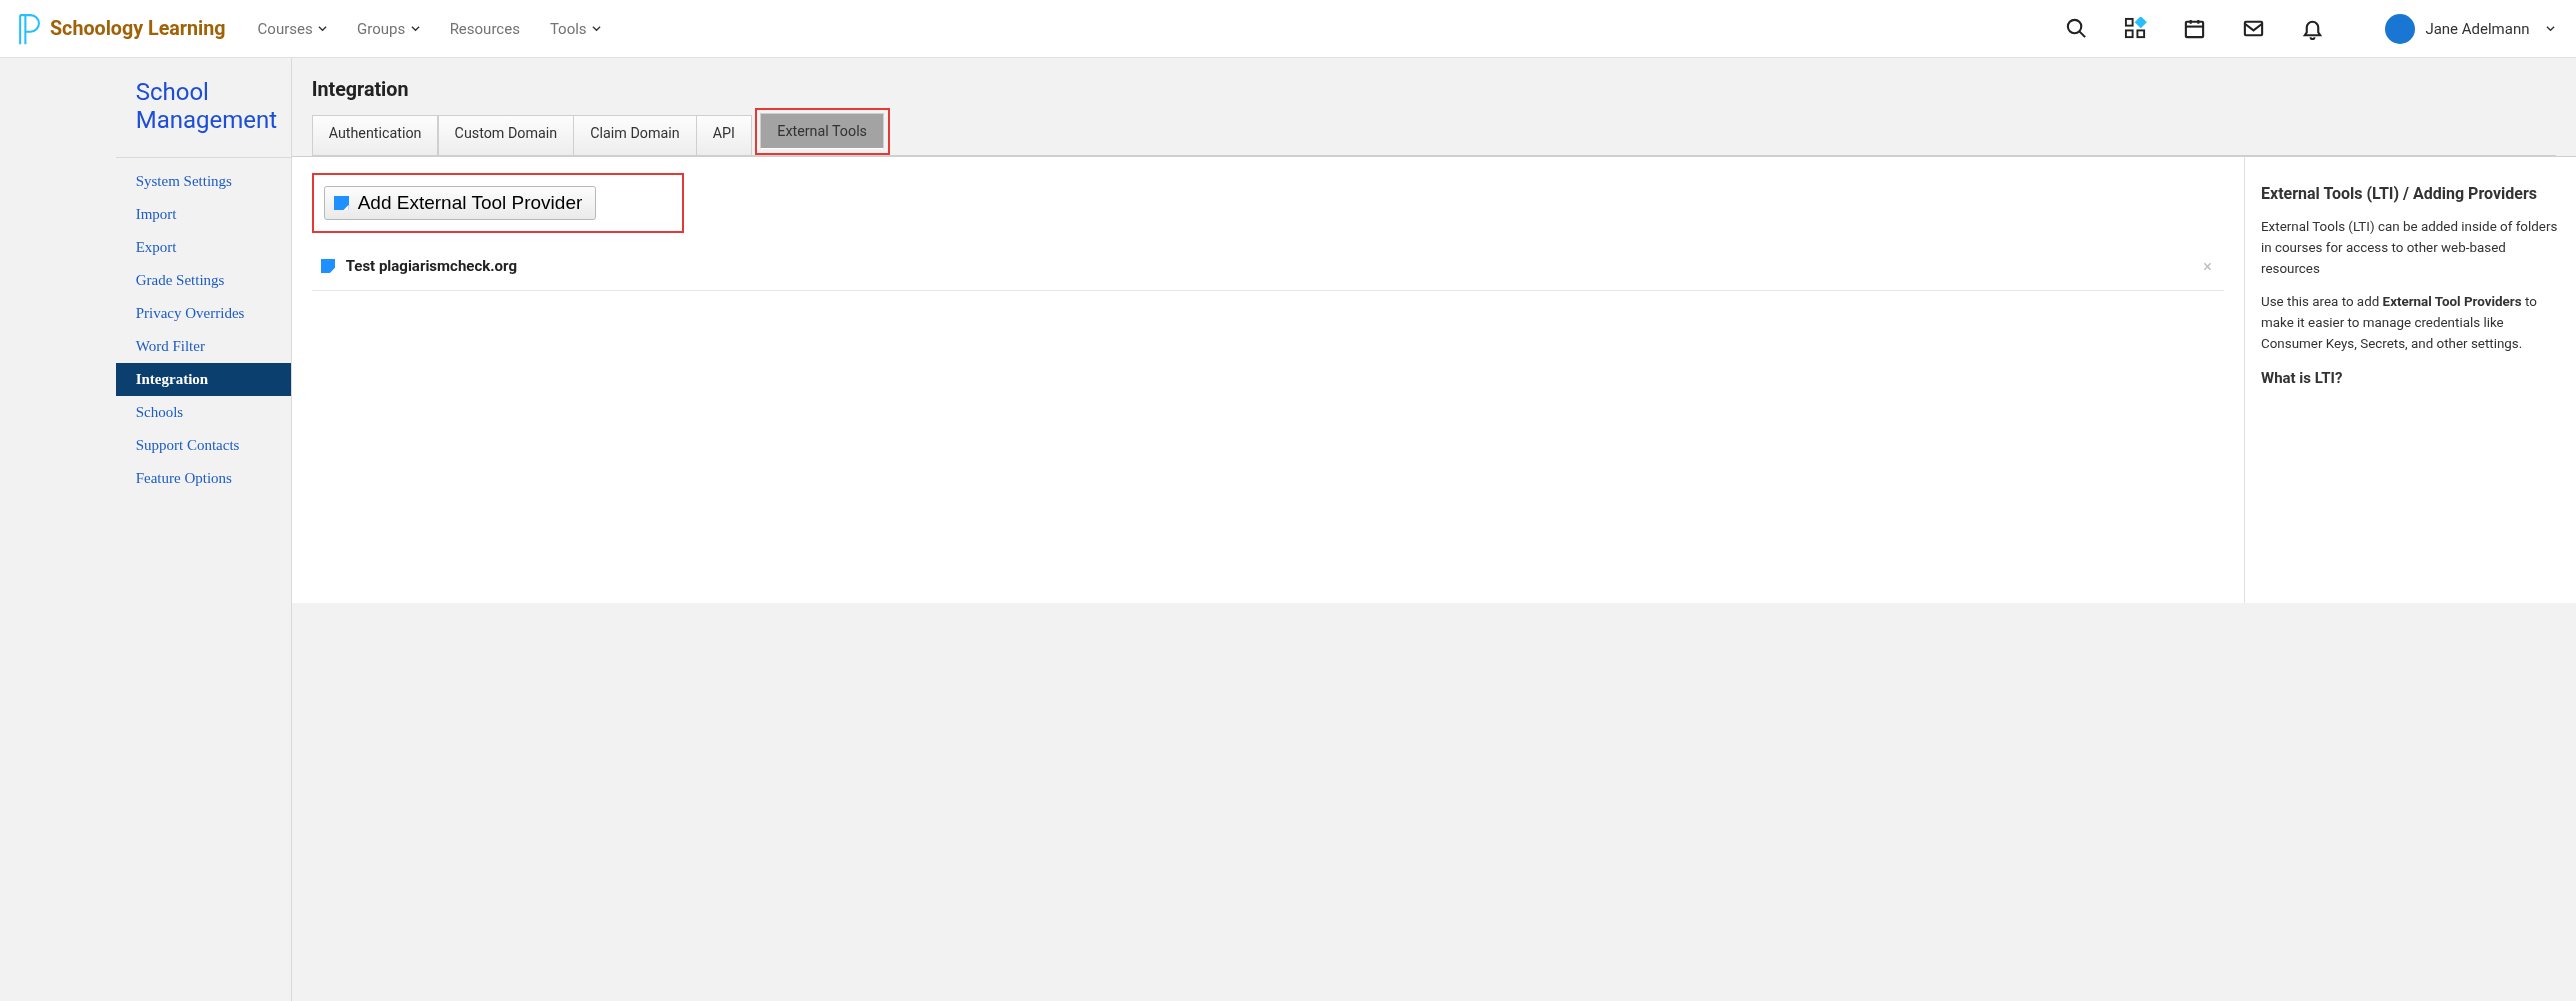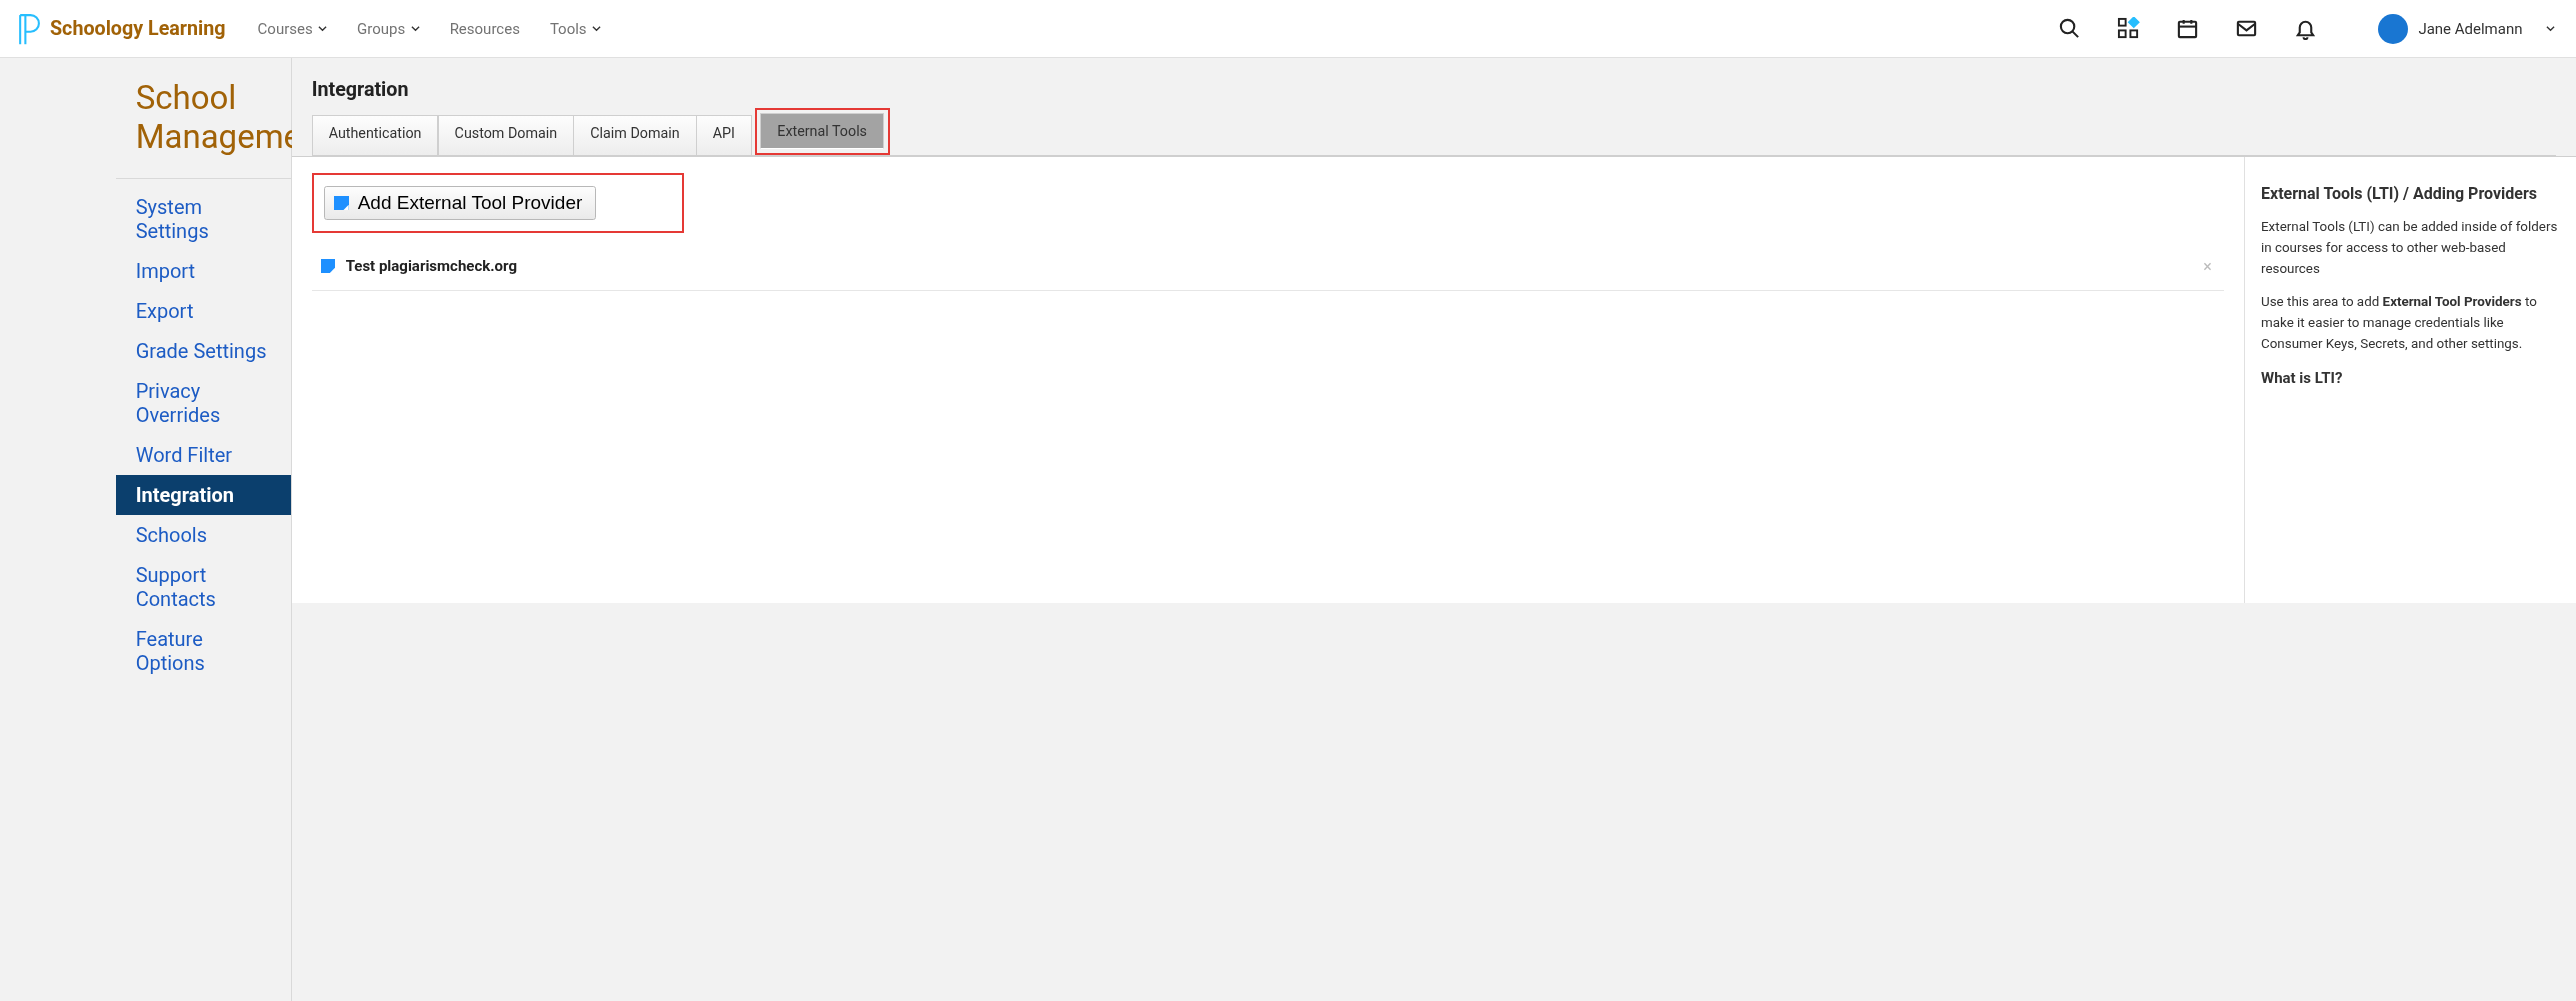--- a/index.html
+++ b/index.html
@@ -18,34 +18,34 @@
   .top-nav { display: flex; gap: 30px; align-items: center; font-size: 15px; color: #737373; }
   .top-nav .nav-item { display: flex; align-items: center; gap: 5.4px; cursor: pointer; }
   .chevron { width: 9px; height: 9px; }
   .chevron svg { display: block; }
   .spacer { flex: 1; }
   .header-icons { display: flex; align-items: center; gap: 36px; font-size: 18px; color: #333; }
   .icon-btn { width: 23px; height: 23px; display: flex; align-items: center; justify-content: center; cursor: pointer; }
   .icon-btn svg { width: 23px; height: 23px; }
   .user-block { display: flex; align-items: center; gap: 10.7px; cursor: pointer; margin-left: 25px; }
   .avatar { width: 30px; height: 30px; border-radius: 50%; background: #1976d2; }
-  .user-name { font-size: 15px; display: flex; align-items: center; gap: 23px; }
+  .user-name { font-size: 15px; display: flex; align-items: center; gap: 16px; }
 
   
   .page { display: grid; grid-template-columns: 292px 1fr; background: #f2f2f2; min-height: calc(100vh - 58px); }
 
   
   .sidebar { background: #f2f2f2; padding: 0; border-right: 0.9px solid #d9d9d9; }
   .sidebar-inner { background: #f2f2f2; margin-left: 116px; }
-  .sidebar-title { font-size: 33px; font-weight: 400; color: #a16207; padding: 19.7px 0 21.5px 19.7px; line-height: 1.2; }
+  .sidebar-title { font-size: 24px; font-weight: 400; color: #1d4ed8; padding: 19.7px 0 21.5px 19.7px; line-height: 1.2; }
   .side-hr { border: none; border-top: 0.9px solid #d9d9d9; margin-left: 0; }
   .side-list { padding: 7.2px 0; }
   .side-item {
-    display: block; padding: 8px 19.7px; font-size: 20px;
-    color: #1d5cc4; cursor: pointer;
+    display: block; padding: 8px 19.7px; font-size: 15px;
+    color: #1d5cc4; cursor: pointer; font-family: Liberation Serif, serif;
   }
   .side-item.active {
     background: #0b3f6d; color: #fff; font-weight: 700;
   }
 
   
   .main { background: #f2f2f2; }
   .main-header { padding: 19.7px 19.7px 0 19.7px; }
   .main-title { font-size: 19.7px; font-weight: 700; margin-bottom: 14.3px; }
   .tabs { display: flex; border-bottom: 0.9px solid #cfcfcf; }

